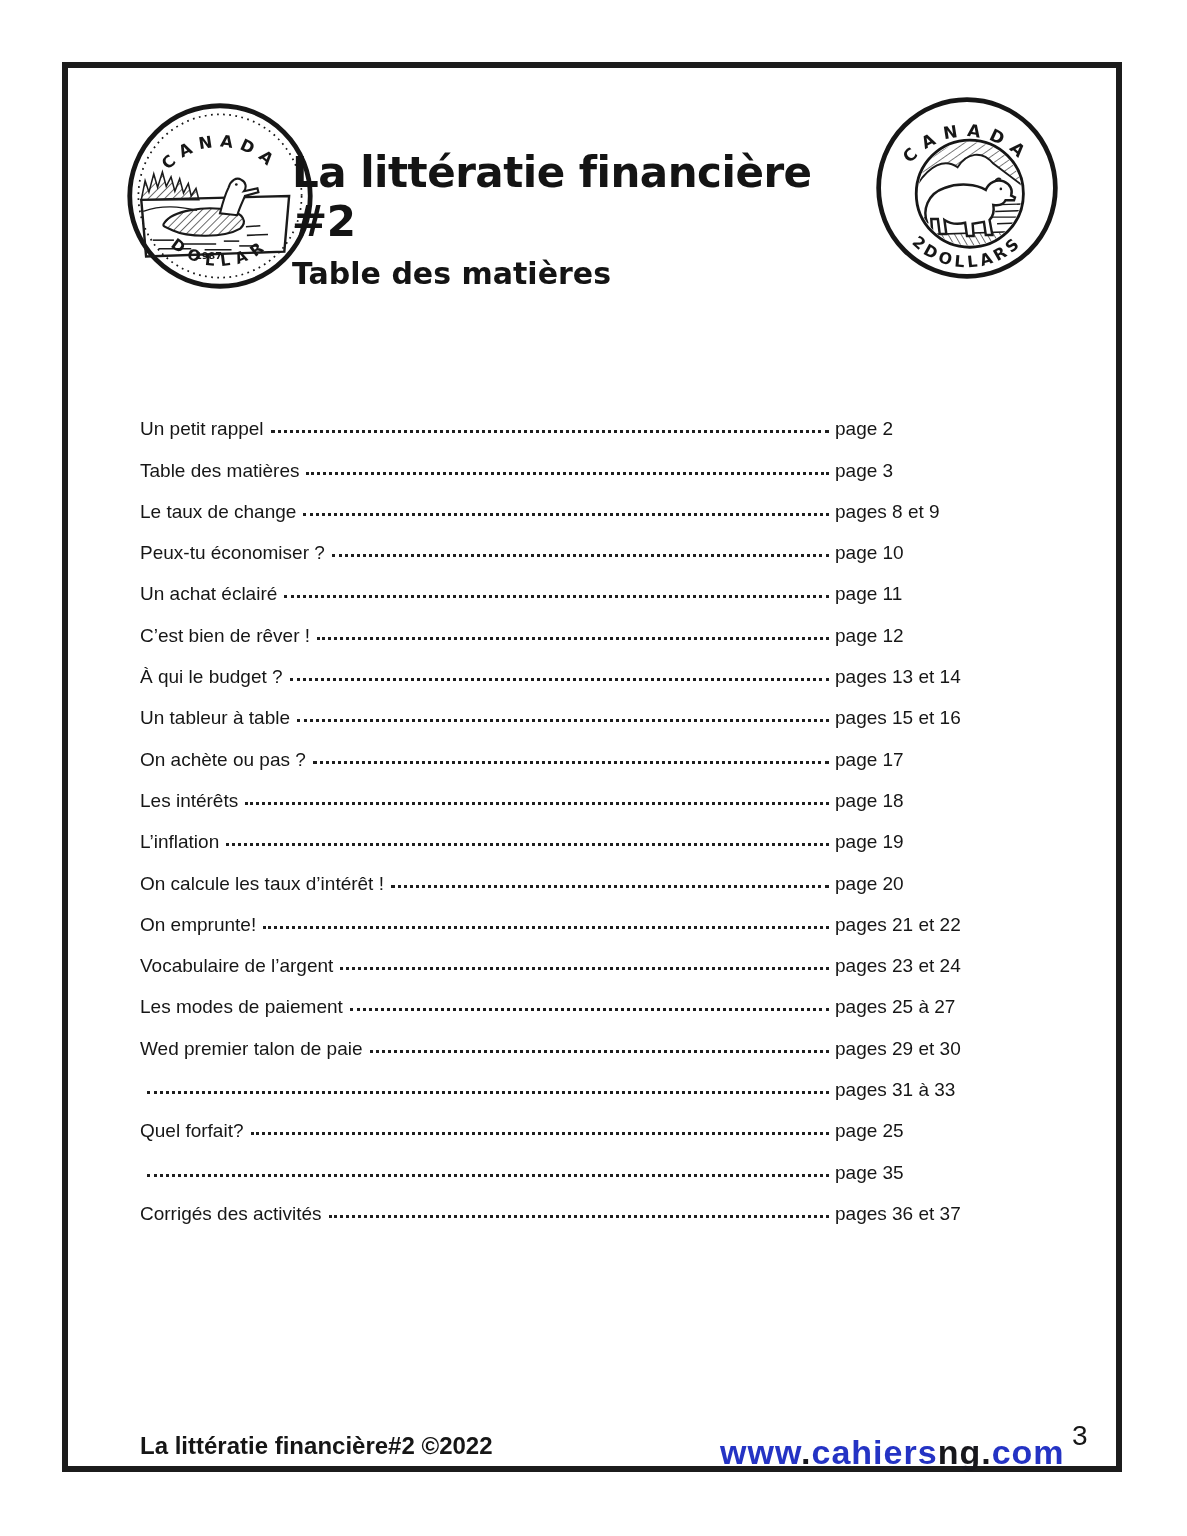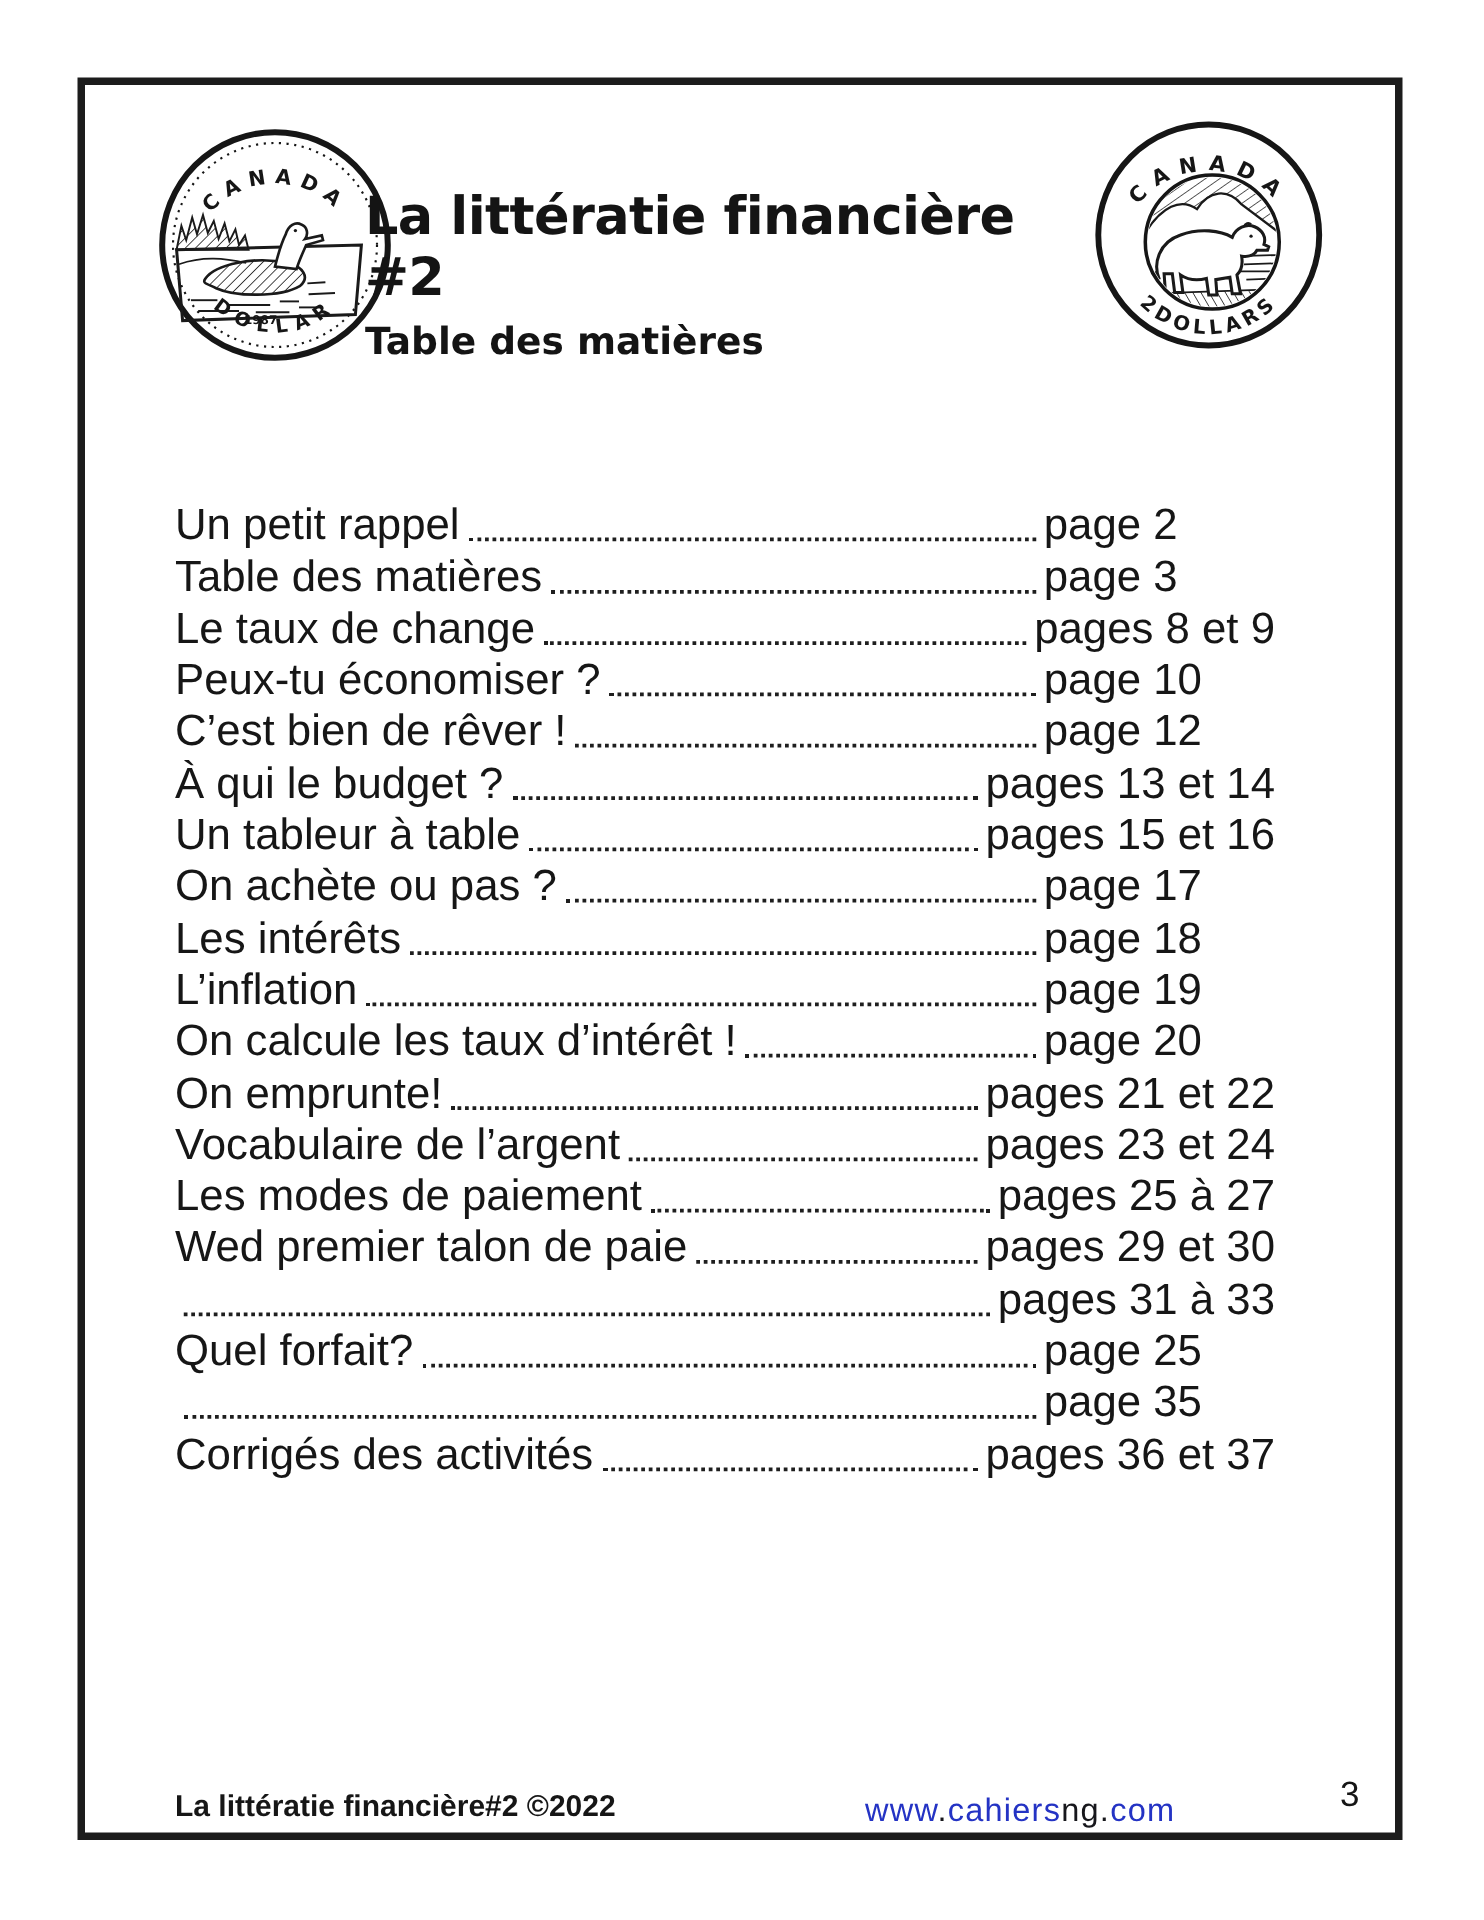--- a/index.html
+++ b/index.html
@@ -31,38 +31,38 @@
   .doc-subtitle {
     font-family:"DejaVu Sans", sans-serif;
     font-size:30px; font-weight:bold; margin-top:10px; color:#141414;
   }
 
   .toc {
     position:absolute; left:140px; top:399px; width:880px;
   }
   .toc-row {
     display:flex; align-items:flex-end;
-    height:41.3px; font-size:35px; color:#161616;
+    height:41.3px; font-size:19px; color:#161616;
     white-space:nowrap;
   }
   .toc-title { flex:0 0 auto; }
   .toc-dots  {
     flex:1 1 auto; min-width:16px;
     border-bottom:3px dotted #1e1e1e;
     margin:0 6px 7px 7px;
   }
   .toc-page  { flex:0 0 185px; }
 
   .footer-left {
     position:absolute; left:140px; top:1432px;
     font-size:24px; font-weight:600; color:#161616;
   }
   .footer-url {
-    position:absolute; left:692px; top:1433px;
-    font-size:26px; font-weight:normal; letter-spacing:1px;
+    position:absolute; left:720px; top:1433px;
+    font-size:34px; font-weight:bold; letter-spacing:1px;
   }
   .footer-page-number {
     position:absolute; left:1072px; top:1420px;
     font-size:28px; color:#161616;
   }
   svg text { font-family:"DejaVu Sans", sans-serif; font-weight:bold; fill:#161616; }
 </style>
 </head>
 <body>
 
@@ -162,20 +162,25 @@
       <span class="toc-title">Le taux de change</span>
       <span class="toc-dots"></span>
       <span class="toc-page">pages 8 et 9</span>
     </div>
     <div class="toc-row">
       <span class="toc-title">Peux-tu économiser ?</span>
       <span class="toc-dots"></span>
       <span class="toc-page">page 10</span>
     </div>
     <div class="toc-row">
+      <span class="toc-title">Un achat éclairé</span>
+      <span class="toc-dots"></span>
+      <span class="toc-page">page 11</span>
+    </div>
+    <div class="toc-row">
       <span class="toc-title">C’est bien de rêver !</span>
       <span class="toc-dots"></span>
       <span class="toc-page">page 12</span>
     </div>
     <div class="toc-row">
       <span class="toc-title">À qui le budget ?</span>
       <span class="toc-dots"></span>
       <span class="toc-page">pages 13 et 14</span>
     </div>
     <div class="toc-row">

